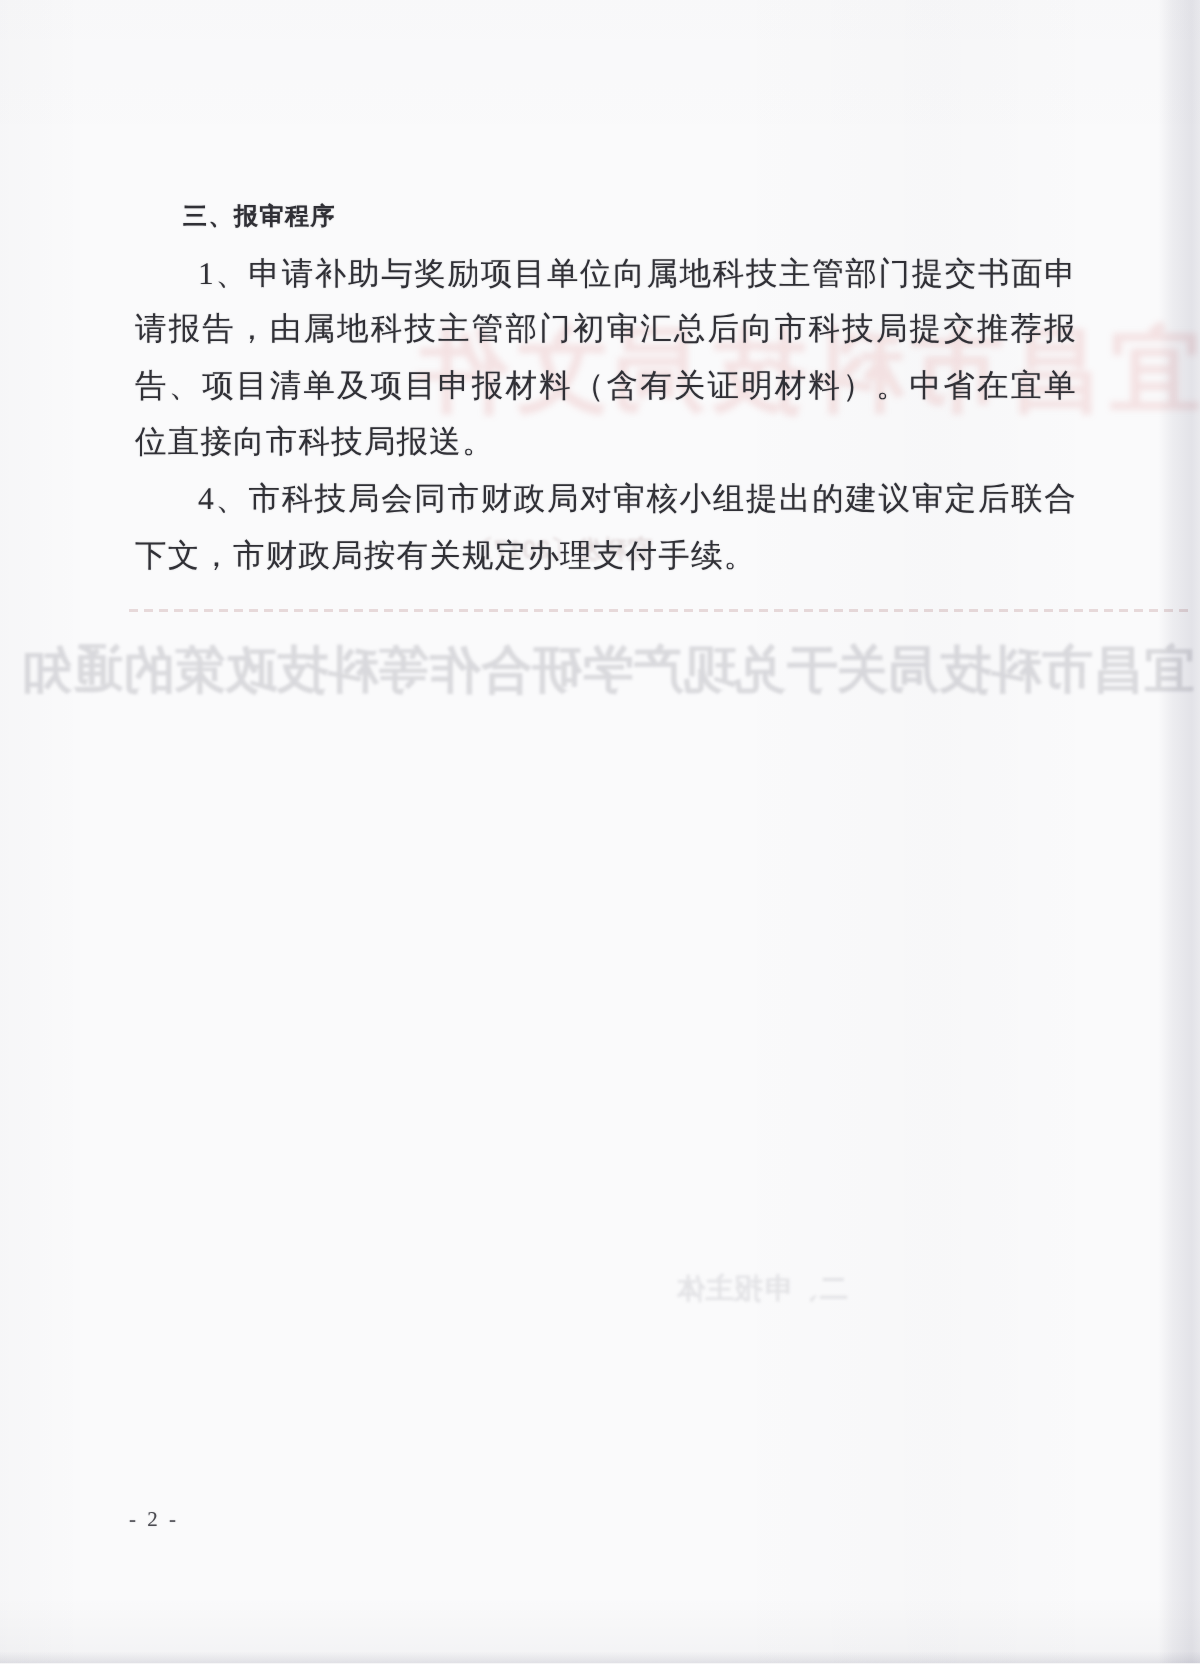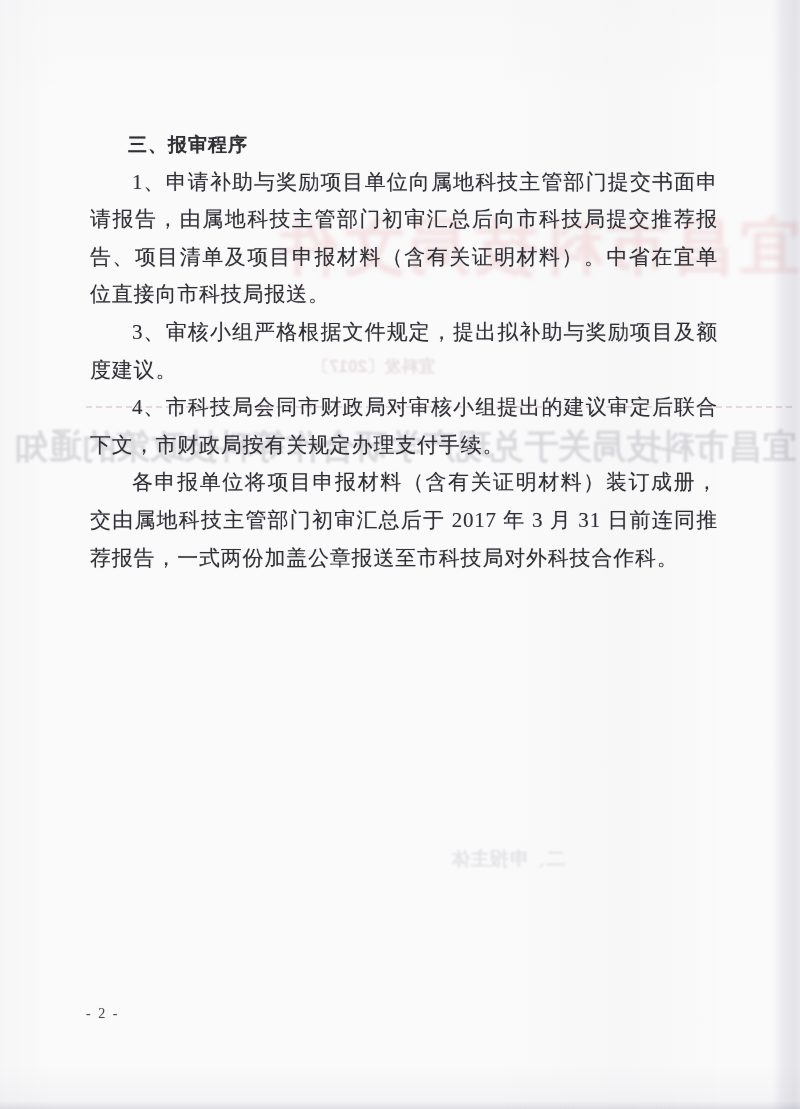--- a/index.html
+++ b/index.html
@@ -31,21 +31,21 @@
     text-align: justify;
     text-shadow: 0 0 1px rgba(50,50,58,0.35);
   }
   .doc p {
     margin: 0;
     text-indent: 2em;
   }
   .doc p.h {
     font-family: "Liberation Sans", "DejaVu Sans", sans-serif;
     font-weight: 700;
-    font-size: 19px;
+    font-size: 16px;
     letter-spacing: 1px;
   }
   .pageno {
     position: absolute;
     left: 86px;
     top: 1006px;
     color: #4a4a50;
     font-size: 14px;
     letter-spacing: 2px;
     text-shadow: 0 0 1px rgba(70,70,80,0.3);
@@ -128,23 +128,21 @@
 
   <div class="bleed red-title">宜昌市科技局文件</div>
   <div class="bleed doc-number">宜科发〔2017〕</div>
   <div class="bleed-rule"></div>
   <div class="bleed headline">宜昌市科技局关于兑现产学研合作等科技政策的通知</div>
   <div class="bleed side-head">二、申报主体</div>
 
   <div class="doc">
     <p class="h">三、报审程序</p>
     <p>1、申请补助与奖励项目单位向属地科技主管部门提交书面申请报告，由属地科技主管部门初审汇总后向市科技局提交推荐报告、项目清单及项目申报材料（含有关证明材料）。中省在宜单位直接向市科技局报送。</p>
-    <p>3、审核小组严格根据文件规定，提出拟补助与奖励项目及额度建议。</p>
     <p>4、市科技局会同市财政局对审核小组提出的建议审定后联合下文，市财政局按有关规定办理支付手续。</p>
-    <p>各申报单位将项目申报材料（含有关证明材料）装订成册，交由属地科技主管部门初审汇总后于 2017 年 3 月 31 日前连同推荐报告，一式两份加盖公章报送至市科技局对外科技合作科。</p>
   </div>
 
   <div class="pageno">- 2 -</div>
 
   <div class="edge-right"></div>
   <div class="edge-bottom"></div>
 
 </div>
 
 </body></html>

